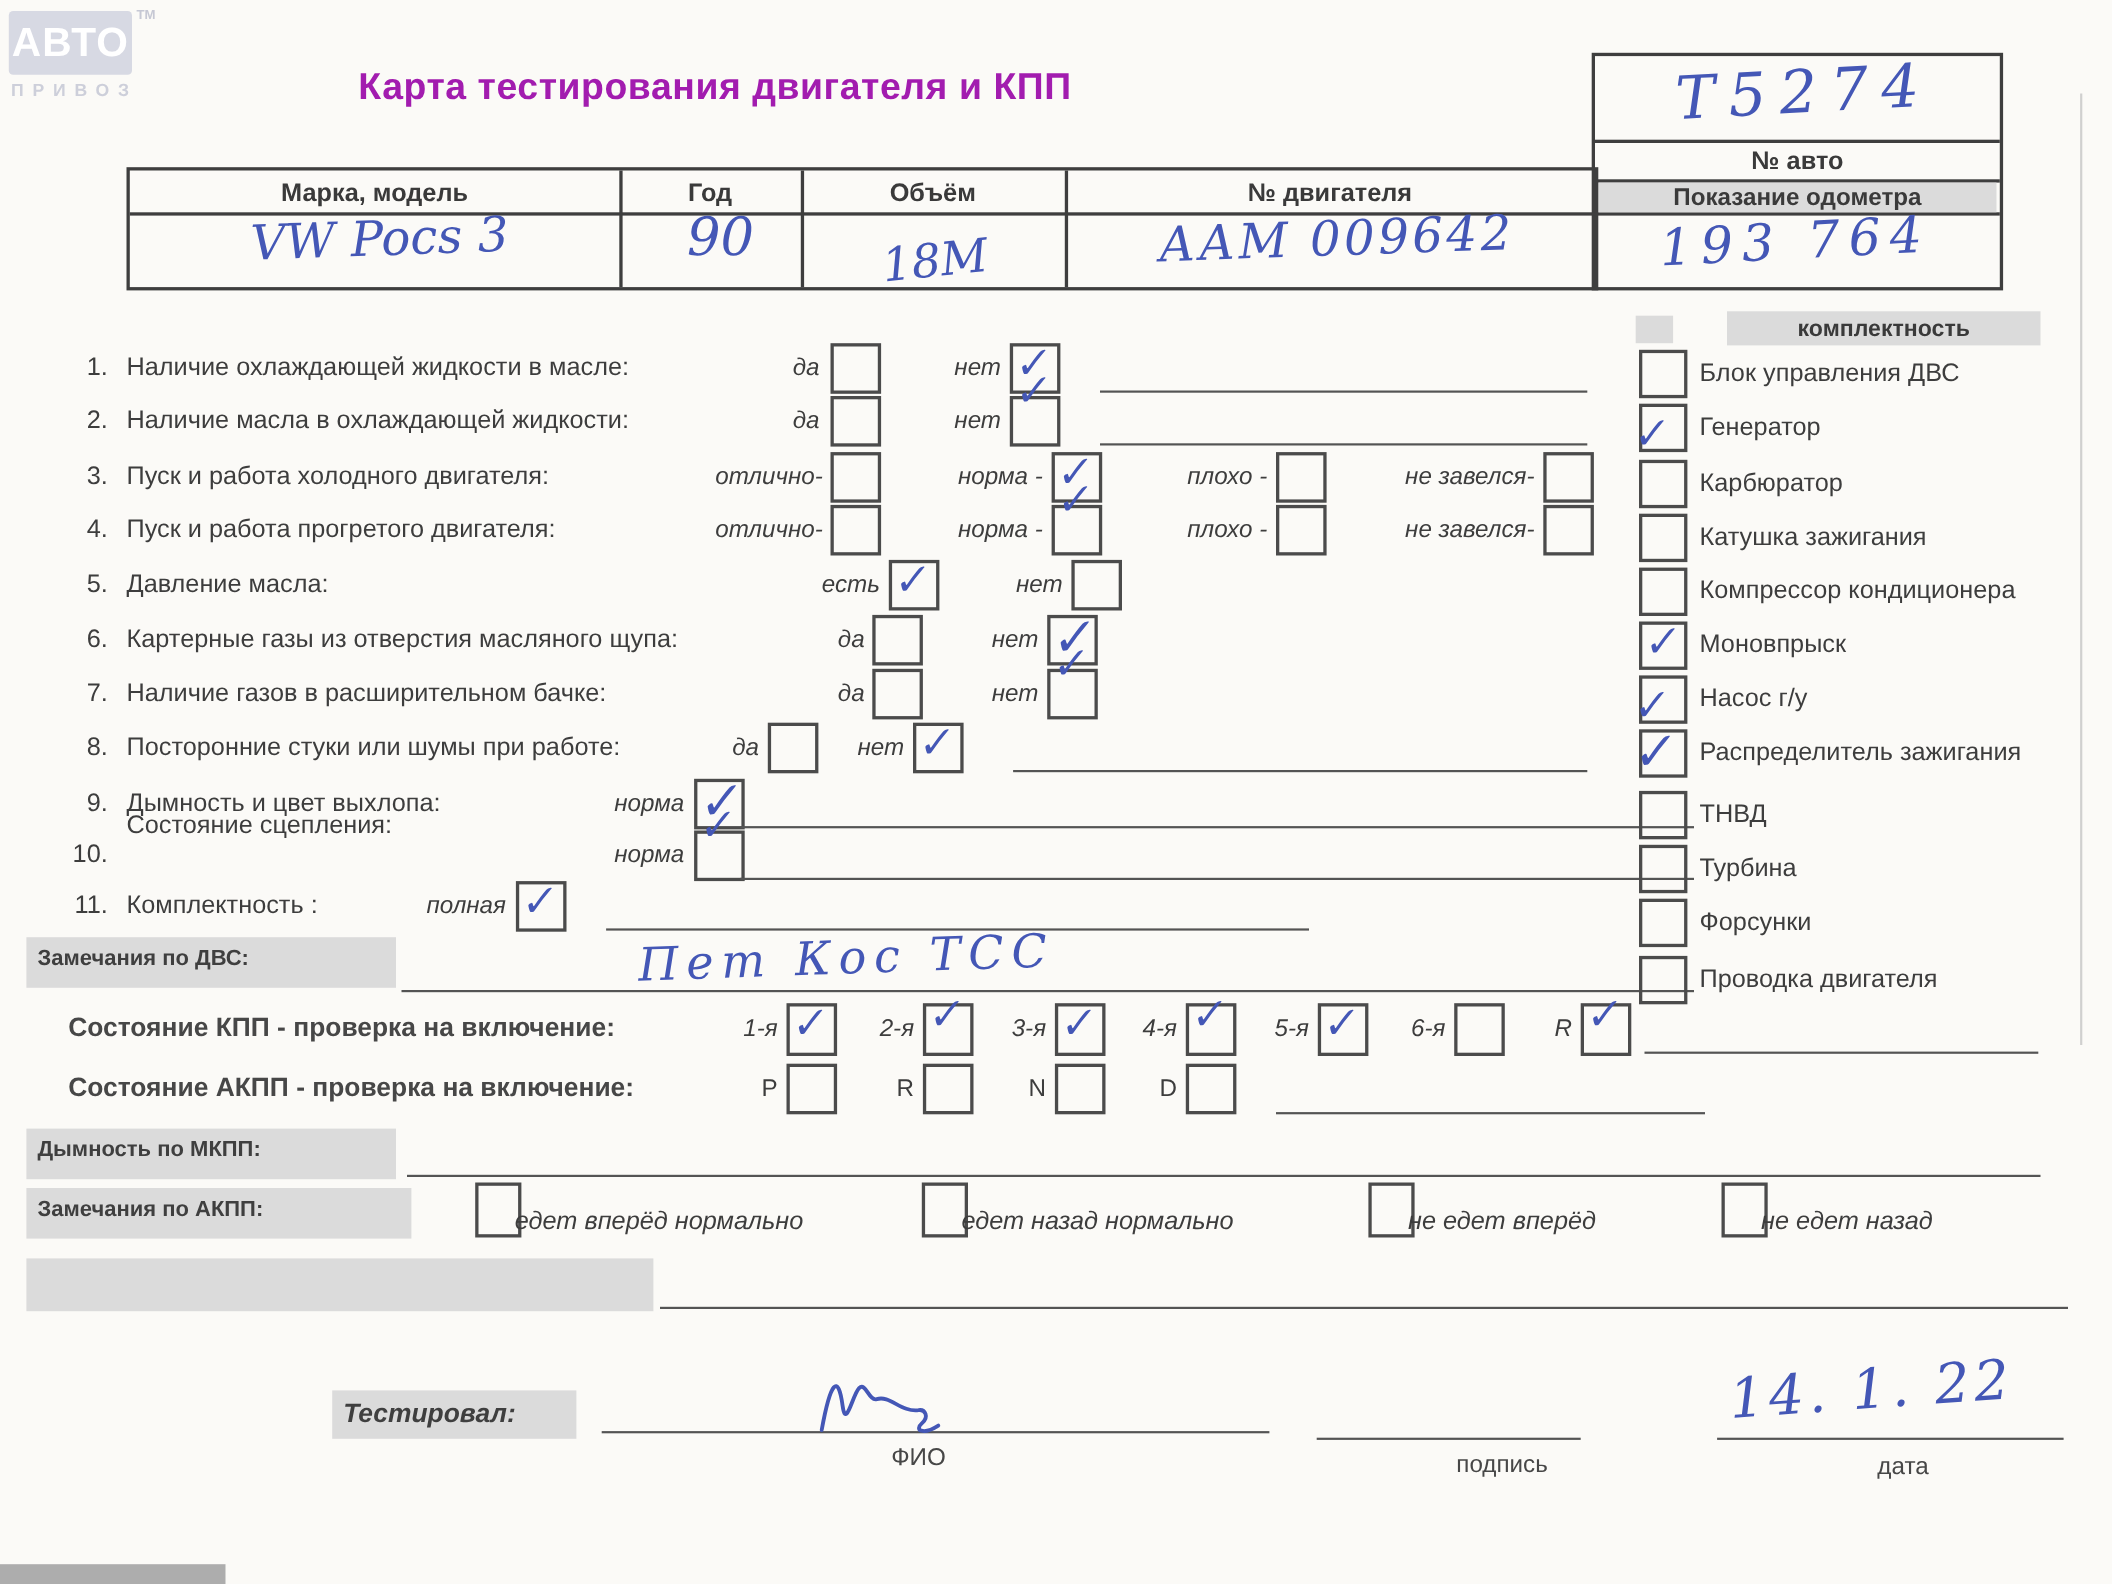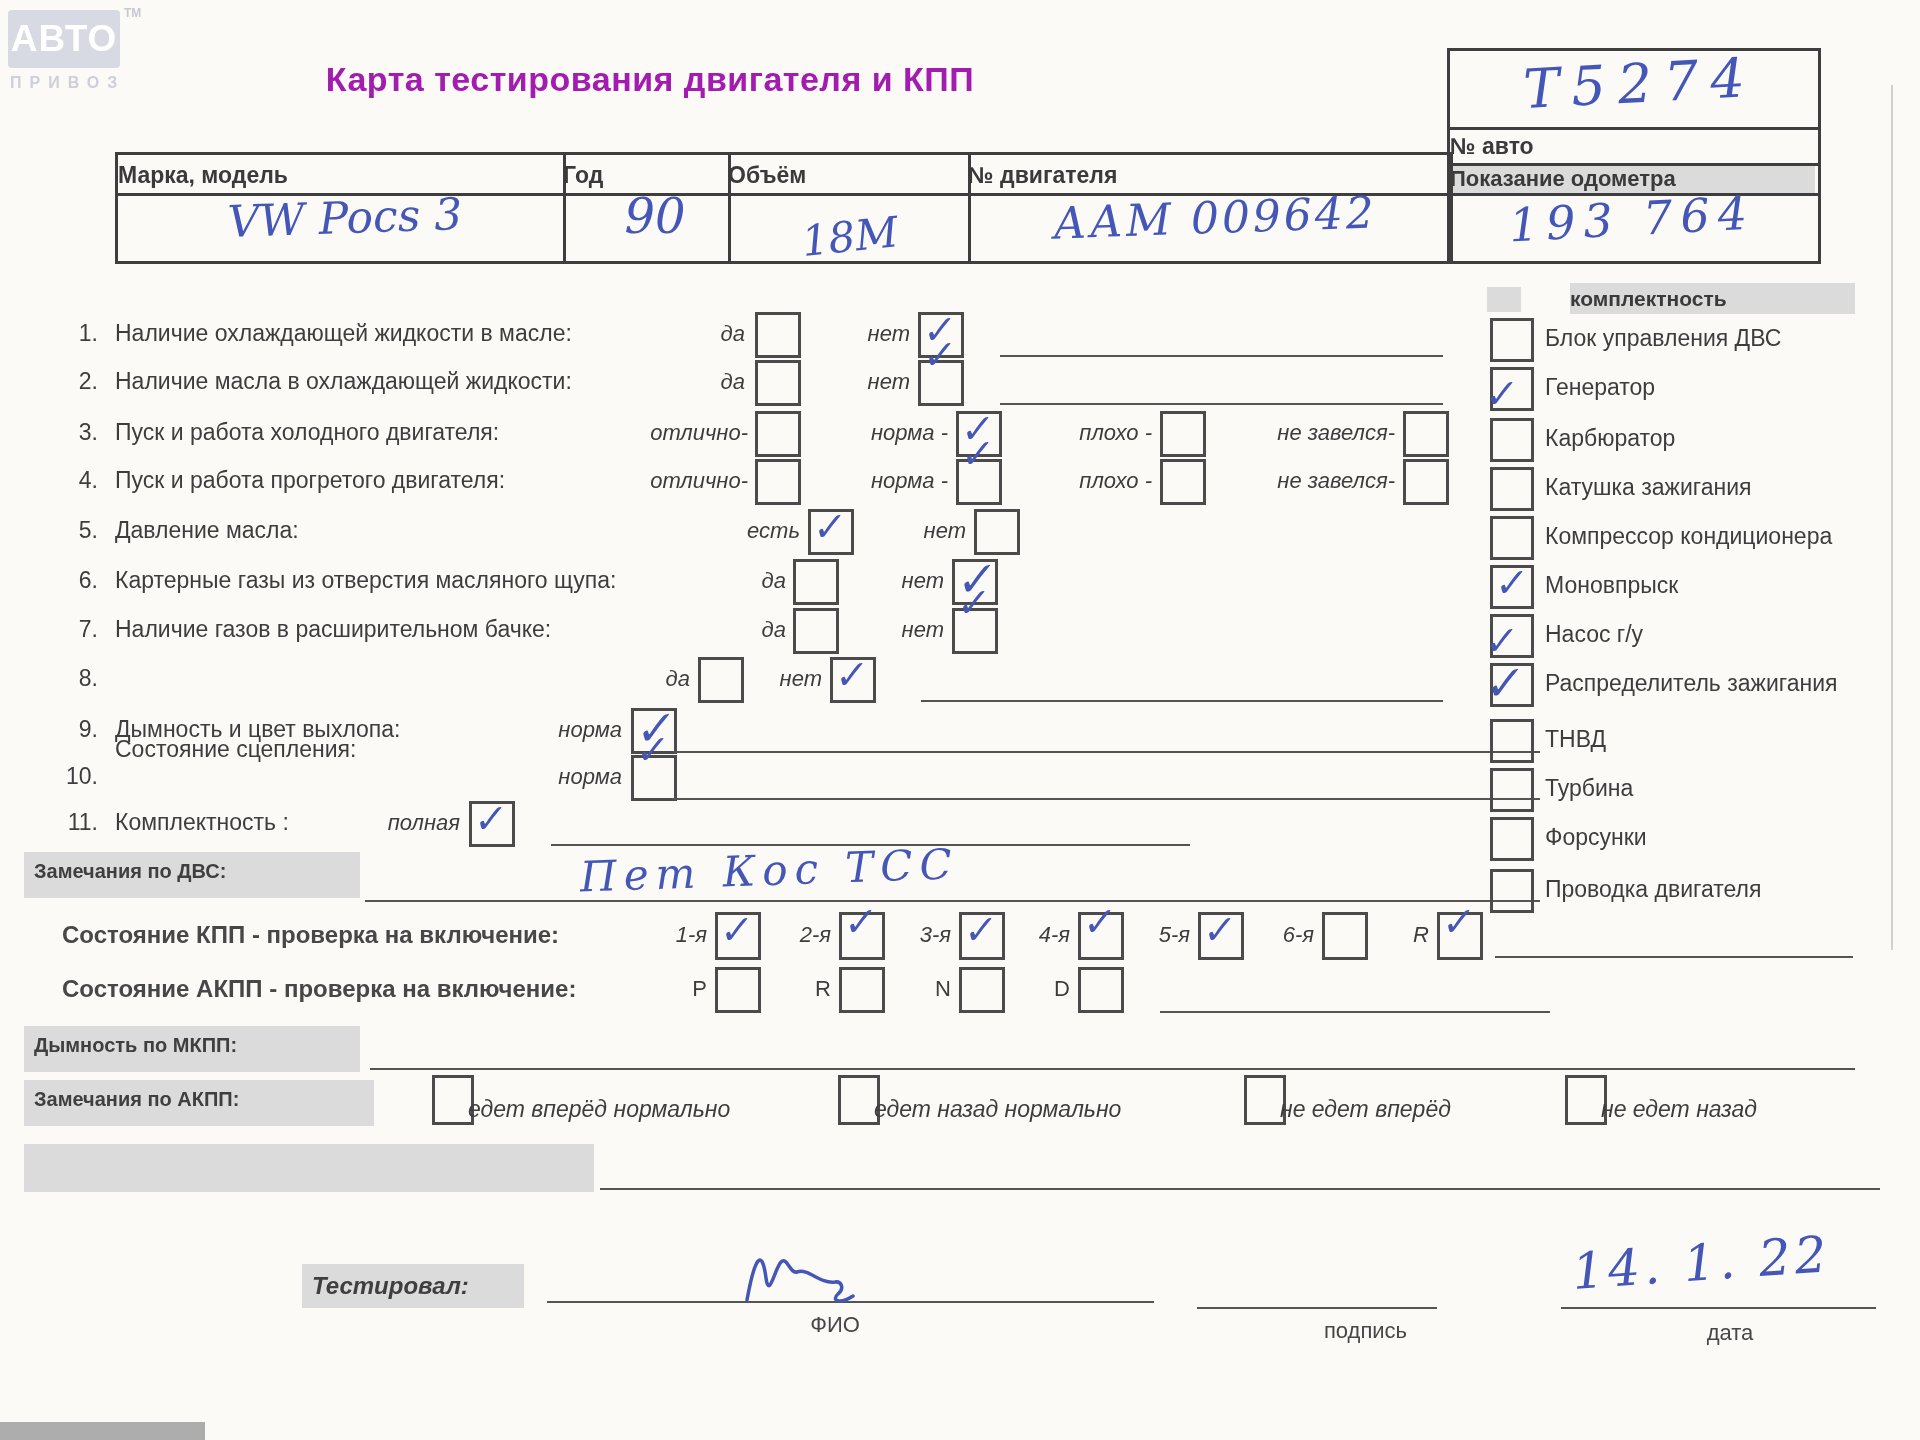--- a/index.html
+++ b/index.html
@@ -27,21 +27,21 @@
   .mark{position:absolute;left:3px;top:-12px;font-family:"DejaVu Serif",serif;font-size:38px;line-height:1;
         color:#4457b6;transform:skewX(-12deg) rotate(-7deg);pointer-events:none;}
   .mark.in{top:-4px;}
   .mark.up{top:-27px;}
   .mark.lo{top:5px;left:-7px;}
   .mark.big{font-size:46px;top:-6px;}
   
   .tblbox{position:absolute;border:3px solid #3e3e3e;background:transparent;}
   .vsep{position:absolute;width:3px;background:#3e3e3e;top:0;bottom:0;}
   .hsep{position:absolute;height:3px;background:#3e3e3e;left:0;right:0;}
-  .th{position:absolute;font-size:23px;font-weight:bold;color:#3a3a3a;}
+  .th{position:absolute;font-size:23px;font-weight:bold;color:#3a3a3a;text-align:center;}
   
   .hand{position:absolute;font-family:"DejaVu Serif",serif;font-style:italic;color:#4457b6;white-space:nowrap;}
   .footer-line-label{position:absolute;font-size:22px;color:#474747;text-align:center;}
   .artifact{position:absolute;background:#adadad;}
   .edge{position:absolute;background:#d0d0cf;}
 </style>
 </head>
 <body>
 
 <div class="page">
@@ -171,20 +171,21 @@
   <span class="opt" style="left:688px;top:617px;width:98px;">да</span>
   <span class="box" style="left:793px;top:608px;">
       <span class="mark in"></span>
     </span>
   <span class="opt" style="left:848px;top:617px;width:96px;">нет</span>
   <span class="box" style="left:952px;top:608px;">
       <span class="mark up">✓</span>
     </span>
 
   <span class="num" style="top:665px;">8.</span>
+  <span class="lbl" style="left:115px;top:665px;">Посторонние стуки или шумы при работе:</span>
   <span class="opt" style="left:595px;top:666px;width:95px;">да</span>
   <span class="box" style="left:698px;top:657px;">
       <span class="mark in"></span>
     </span>
   <span class="opt" style="left:728px;top:666px;width:94px;">нет</span>
   <span class="box" style="left:830px;top:657px;">
       <span class="mark in">✓</span>
     </span>
   <div class="hline" style="left:921px;top:700px;width:522px;"></div>
 

